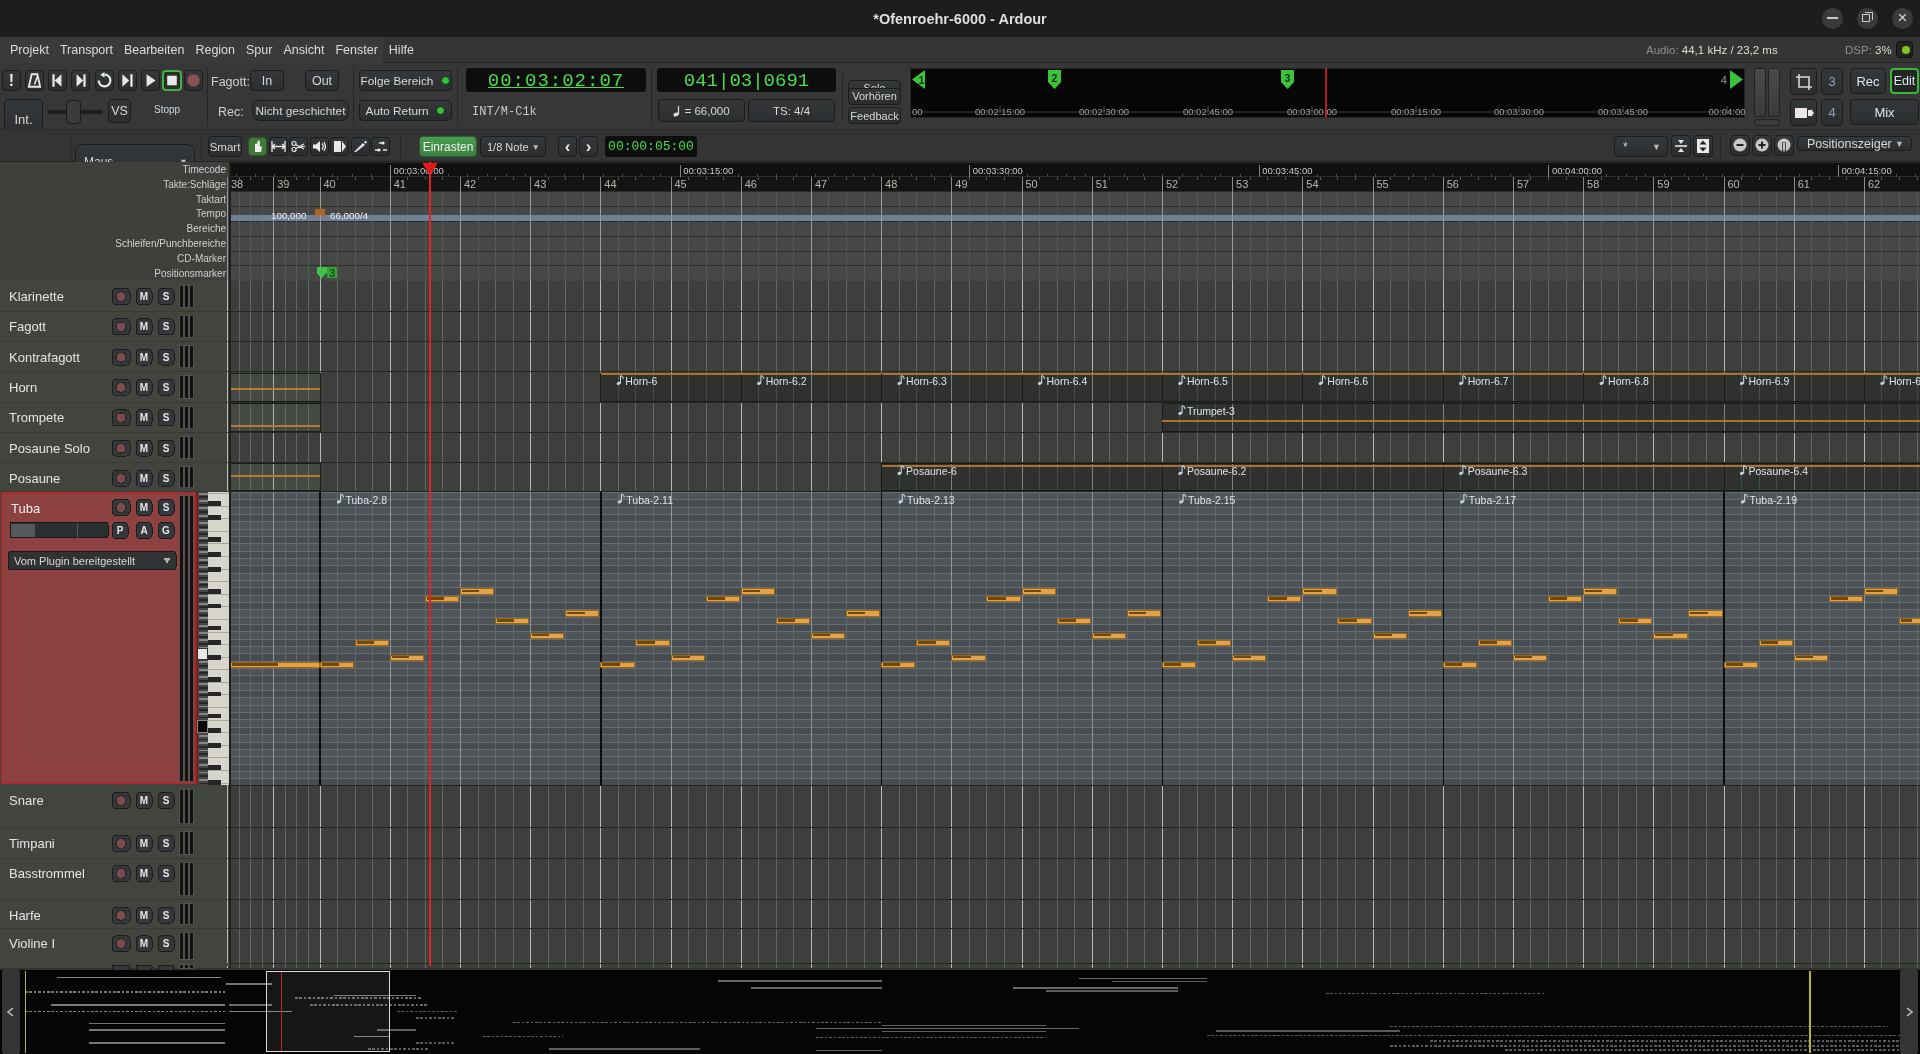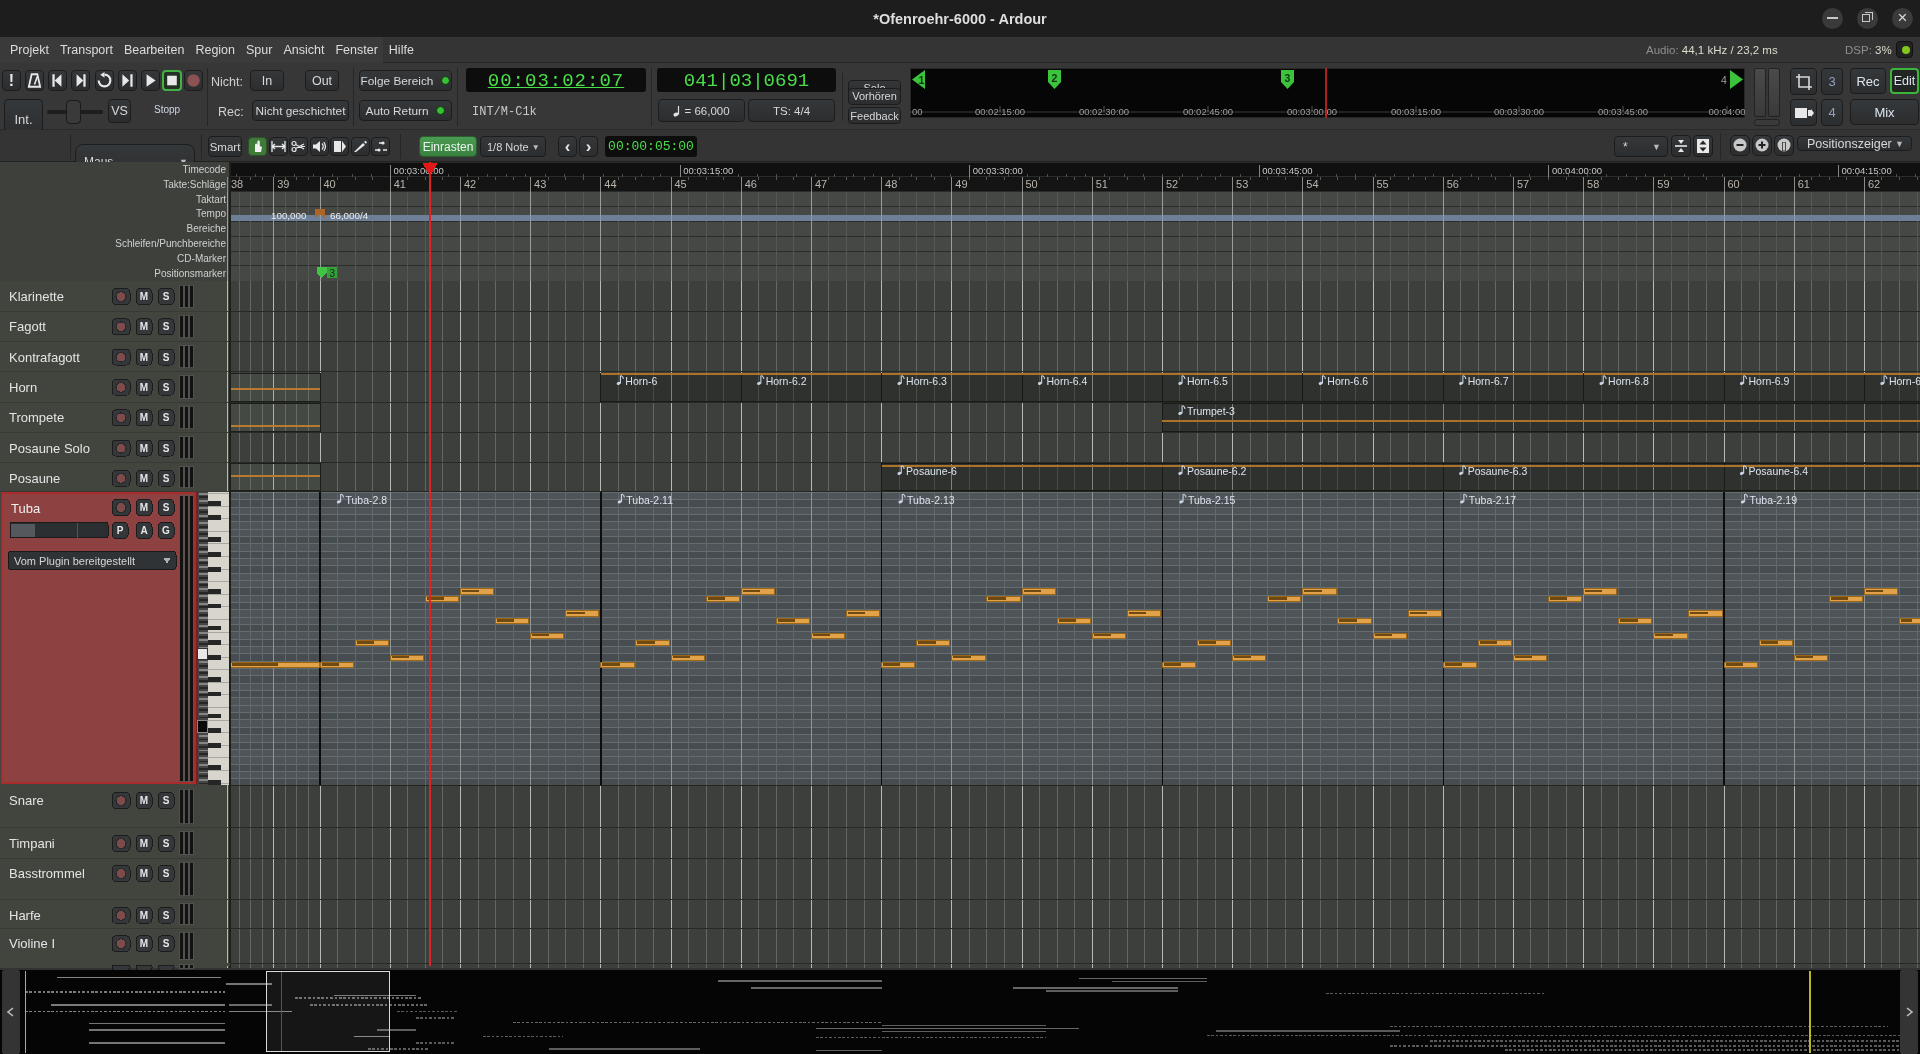--- a/index.html
+++ b/index.html
@@ -79,25 +79,25 @@
     <svg width="17" height="17" viewBox="0 0 15 15">
       <circle cx="7.5" cy="7.5" r="5.5" fill="#8a5252"></circle>
     </svg>
   </div>
 <div class="btn" style="left:4px;top:99px;width:39px;height:40px;font-size:13px;">Int.</div>
 <div class="abs" style="left:47px;top:110px;width:56px;height:3.5px;background:#1e1e1e;border-radius:2px;"></div>
 <div class="abs" style="left:66px;top:100px;width:15px;height:24px;background:#3a3a3a;border:1px solid #191919;border-radius:4px;"></div>
 <div class="btn" style="left:108px;top:99px;width:23px;height:24px;font-size:12.5px;">VS</div>
 <div class="abs" style="left:154px;top:104px;color:#ccd6e4;font-size:10px;">Stopp</div>
 <div class="sep" style="left:207px;top:68px;height:58px;"></div>
-<div class="abs" style="left:211px;top:75px;color:#d0d0d0;font-size:12.5px;">Nicht:</div>
+<div class="abs" style="left:211px;top:75px;color:#d0d0d0;font-size:12.5px;">Fagott:</div>
 <div class="btn" style="left:250px;top:70px;width:34px;height:21px;font-size:12.5px;">In</div>
 <div class="btn" style="left:305px;top:70px;width:34px;height:21px;font-size:12.5px;">Out</div>
 <div class="abs" style="left:218px;top:105px;color:#d0d0d0;font-size:12.5px;">Rec:</div>
-<div class="btn" style="left:252px;top:100px;width:97px;height:21px;font-size:11.8px;">Nicht geschichtet</div>
+<div class="btn" style="left:252px;top:100px;width:97px;height:21px;font-size:11.8px;border-radius:8px;">Nicht geschichtet</div>
 <div class="sep" style="left:353px;top:68px;height:58px;"></div>
 <div class="btn" style="left:359px;top:70px;width:93px;height:21px;font-size:11.8px;">Folge Bereich<span style="display:inline-block;width:9px;height:9px;border-radius:50%;background:#35c035;border:1px solid #143014;margin-left:8px;"></span></div>
 <div class="btn" style="left:359px;top:100px;width:93px;height:21px;font-size:11.8px;">Auto Return<span style="display:inline-block;width:9px;height:9px;border-radius:50%;background:#35c035;border:1px solid #143014;margin-left:8px;"></span></div>
 <div class="sep" style="left:457px;top:68px;height:58px;"></div>
 <div class="abs" style="left:466px;top:68px;width:180px;height:24px;background:#0d0d0d;border-radius:3px;"></div>
 <div class="abs" style="left:466px;top:70px;width:180px;text-align:center;color:#4ade4a;font-size:19px;font-family:'Liberation Mono',monospace;letter-spacing:1px;text-decoration:underline;">00:03:02:07</div>
 <div class="abs" style="left:472px;top:105px;color:#c8c8c8;font-size:12px;font-family:'Liberation Mono',monospace;">INT/M-C1k</div>
 <div class="sep" style="left:651px;top:68px;height:58px;"></div>
 <div class="abs" style="left:657px;top:68px;width:179px;height:24px;background:#0d0d0d;border-radius:3px;"></div>
 <div class="abs" style="left:657px;top:70px;width:179px;text-align:center;color:#4ade4a;font-size:19px;font-family:'Liberation Mono',monospace;">041|03|0691</div>

